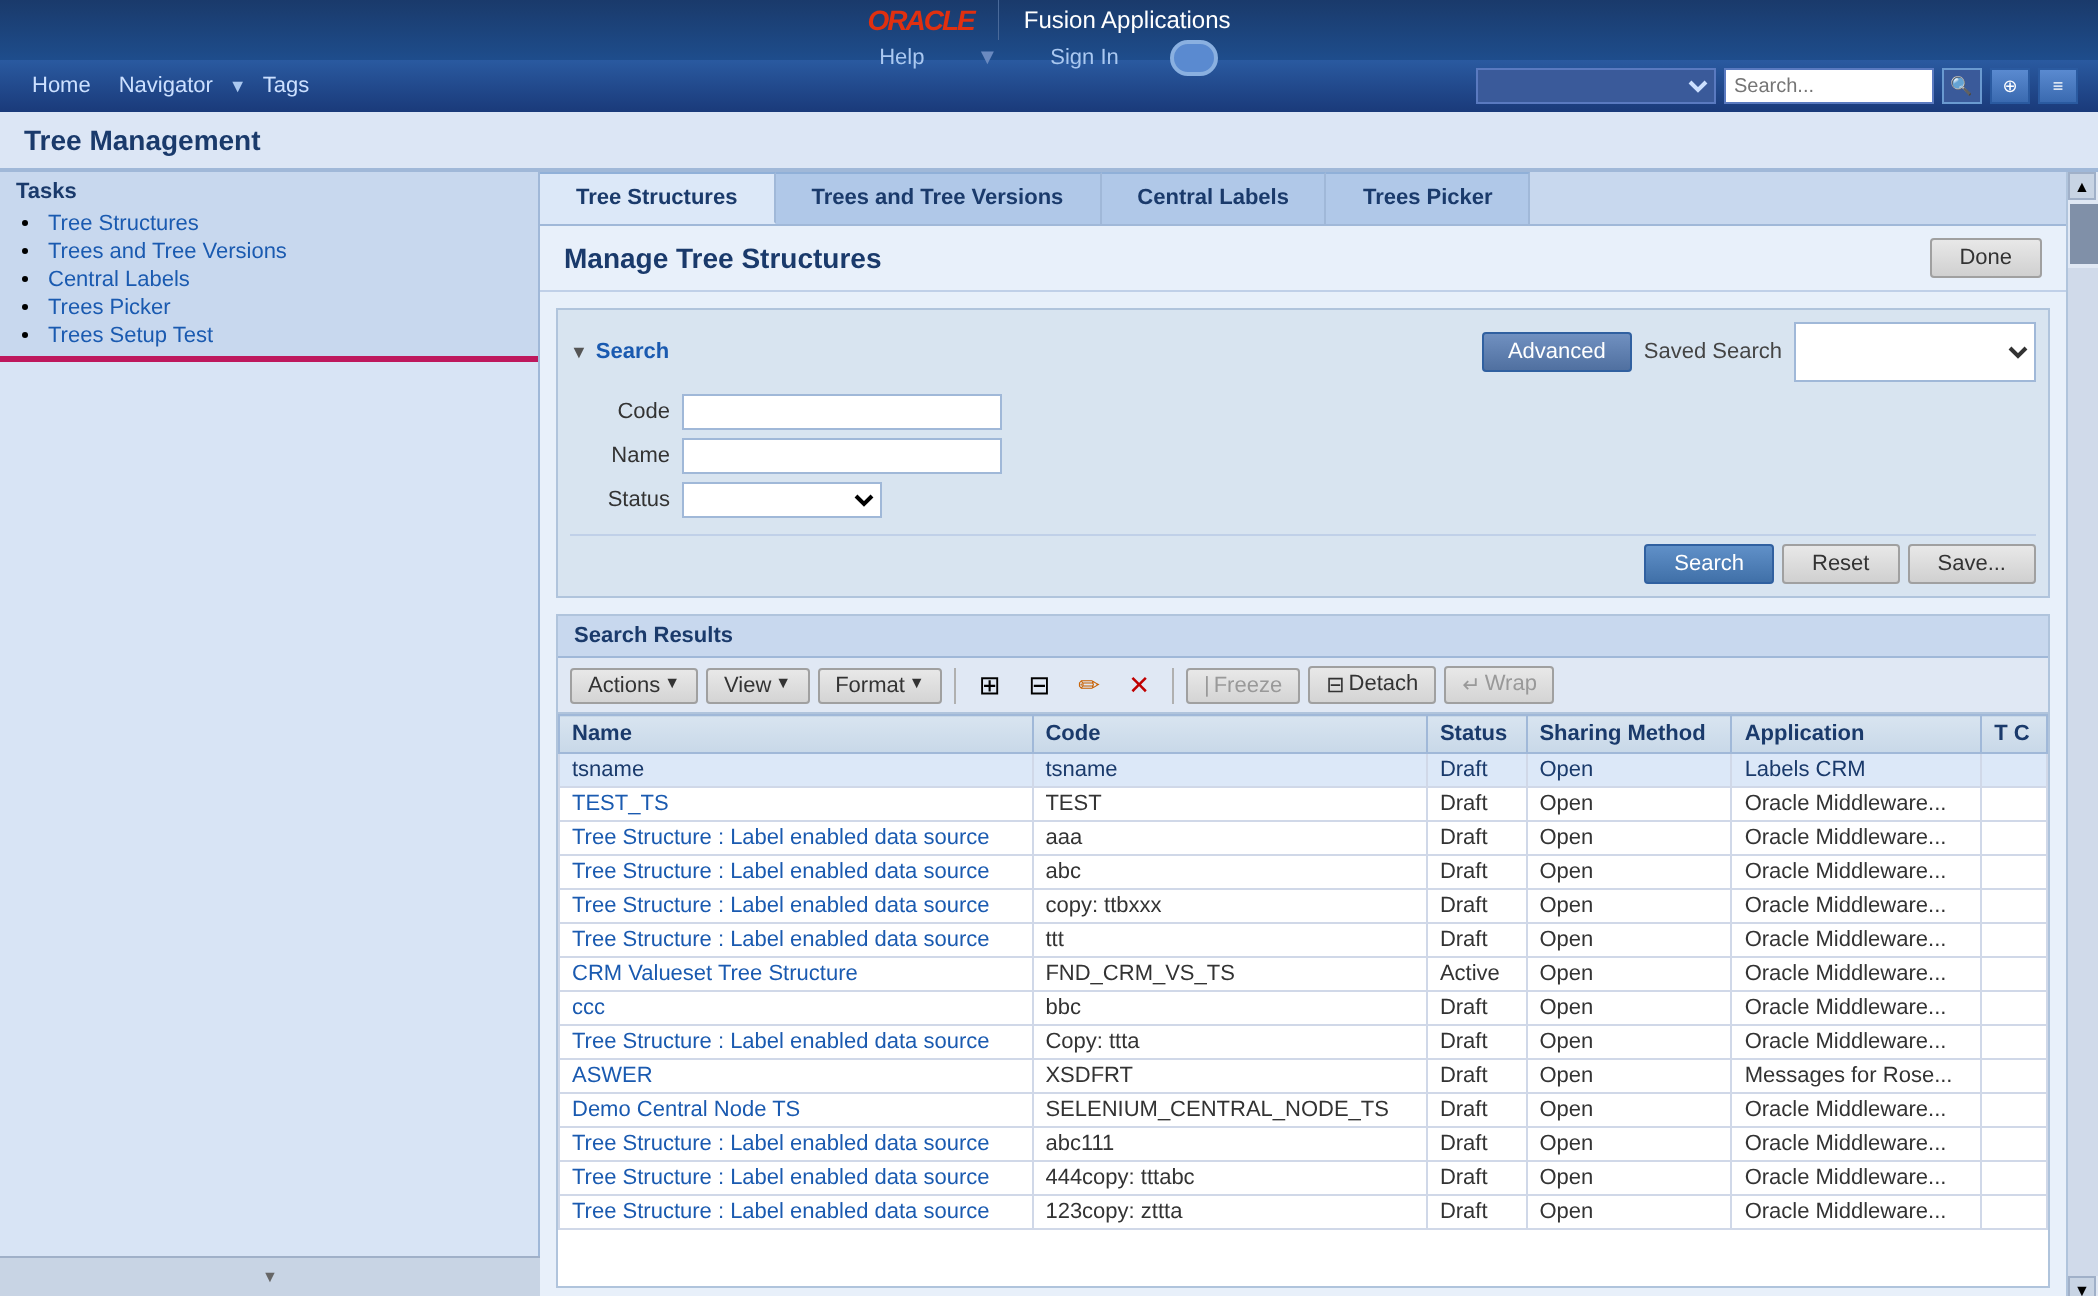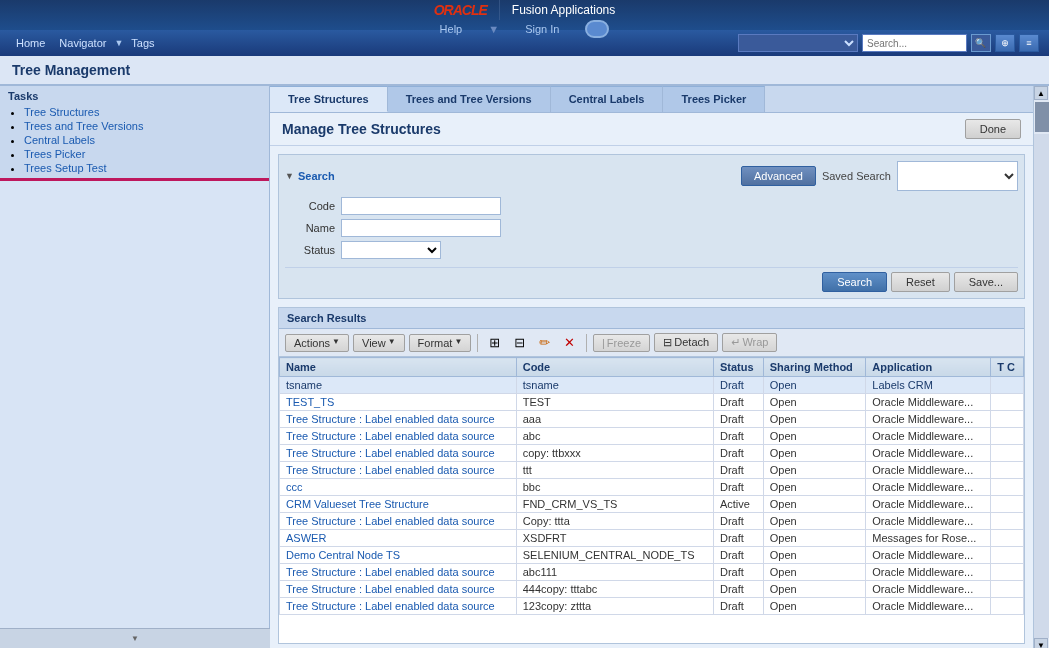--- a/index.html
+++ b/index.html
@@ -610,31 +610,31 @@
                 </tr>
                 <tr>
                   <td><a href="#">Tree Structure : Label enabled data source</a></td>
                   <td>ttt</td>
                   <td>Draft</td>
                   <td>Open</td>
                   <td>Oracle Middleware...</td>
                   <td></td>
                 </tr>
                 <tr>
-                  <td><a href="#">ccc</a></td>
-                  <td>bbc</td>
-                  <td>Draft</td>
-                  <td>Open</td>
-                  <td>Oracle Middleware...</td>
-                  <td></td>
-                </tr>
-                <tr>
                   <td><a href="#">CRM Valueset Tree Structure</a></td>
                   <td>FND_CRM_VS_TS</td>
                   <td>Active</td>
+                  <td>Open</td>
+                  <td>Oracle Middleware...</td>
+                  <td></td>
+                </tr>
+                <tr>
+                  <td><a href="#">ccc</a></td>
+                  <td>bbc</td>
+                  <td>Draft</td>
                   <td>Open</td>
                   <td>Oracle Middleware...</td>
                   <td></td>
                 </tr>
                 <tr>
                   <td><a href="#">Tree Structure : Label enabled data source</a></td>
                   <td>Copy: ttta</td>
                   <td>Draft</td>
                   <td>Open</td>
                   <td>Oracle Middleware...</td>

